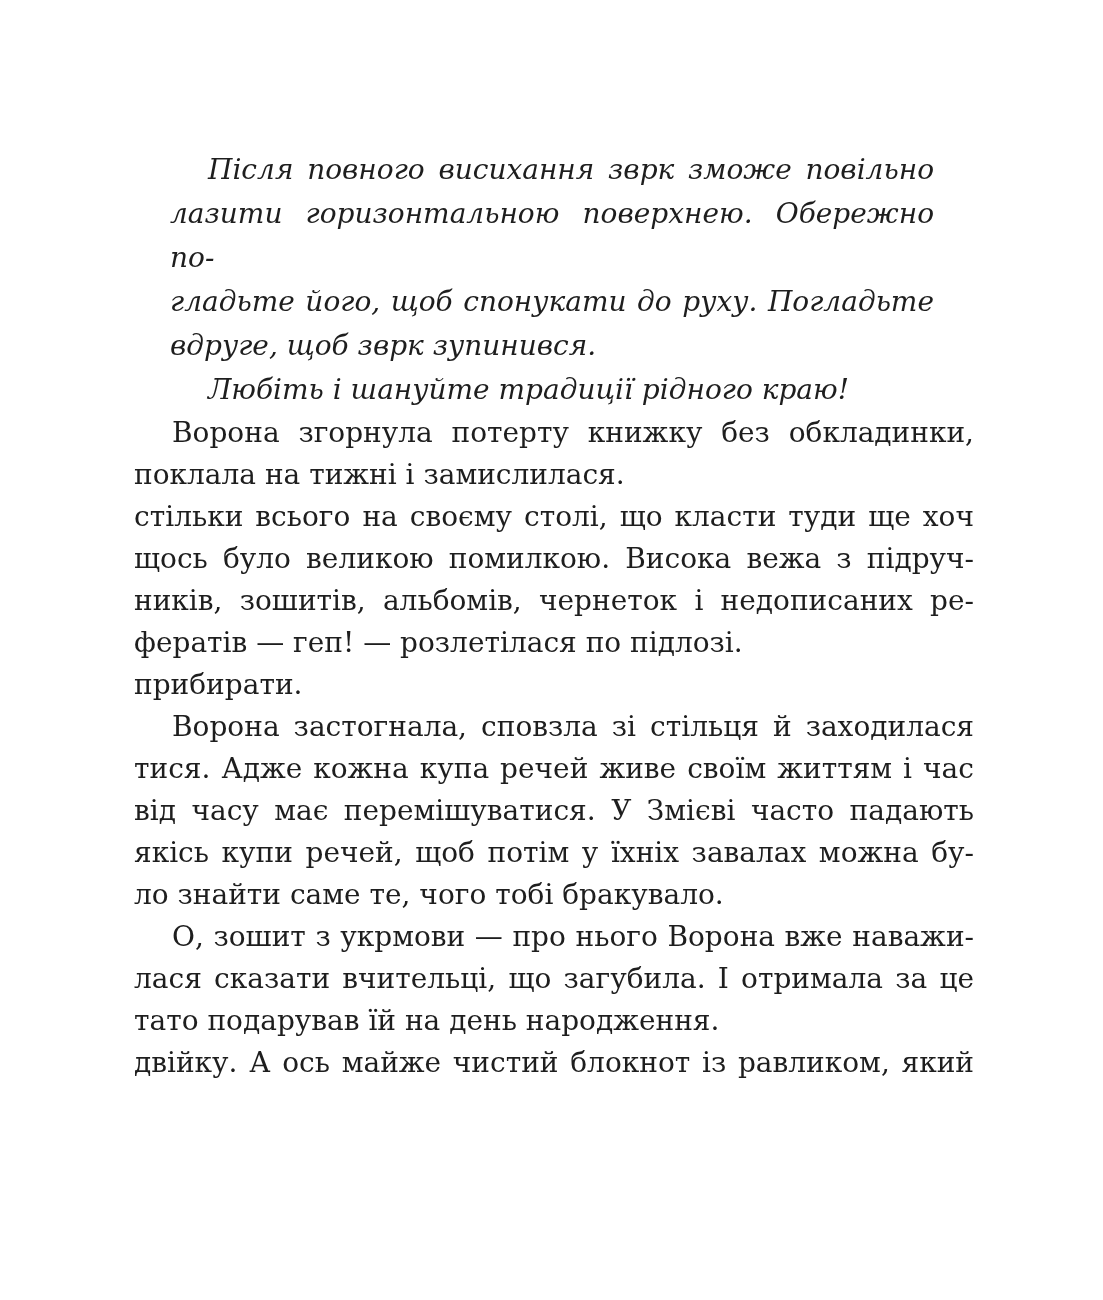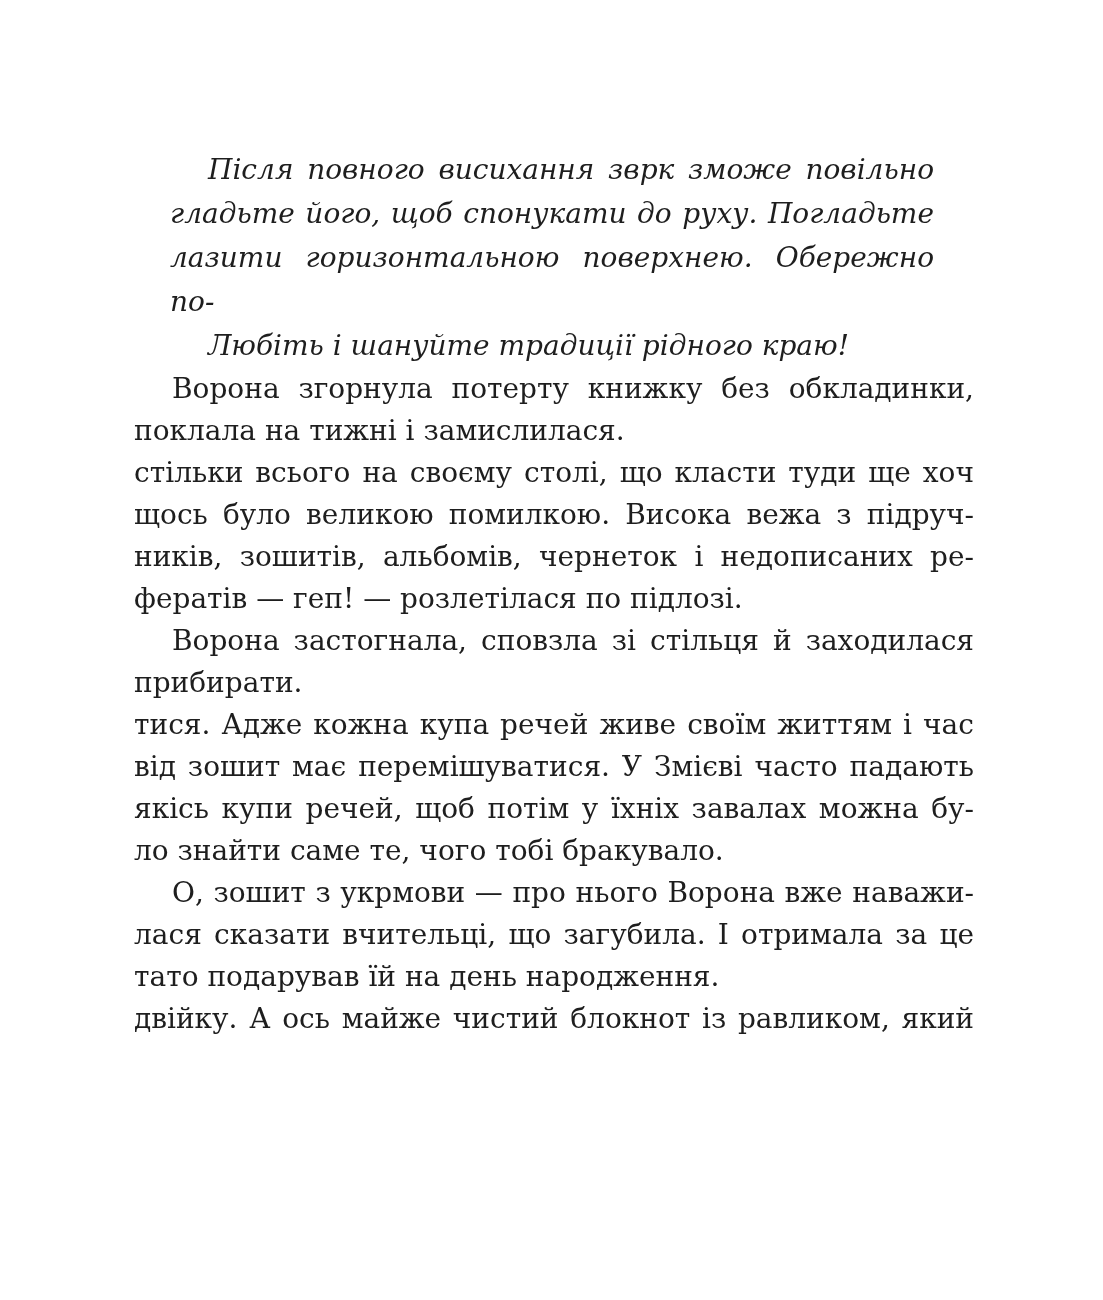--- a/index.html
+++ b/index.html
@@ -59,45 +59,46 @@
   }
 </style>
 </head>
 <body>
 
 <div class="page">
   <div class="text-column">
     <div class="epigraph">
         <div class="para">
           <div class="line first">Після повного висихання зврк зможе повільно</div>
+          <div class="line">лазити горизонтальною поверхнею. Обережно по-</div>
           <div class="line">гладьте його, щоб спонукати до руху. Погладьте</div>
-          <div class="line">лазити горизонтальною поверхнею. Обережно по-</div>
+          <div class="line last">вдруге, щоб зврк зупинився.</div>
         </div>
         <div class="para">
           <div class="line last first">Любіть і шануйте традиції рідного краю!</div>
         </div>
       </div>
     <div class="body-text">
         <div class="para">
           <div class="line first">Ворона згорнула потерту книжку без обкладинки,</div>
           <div class="line last">поклала на тижні і замислилася.</div>
         </div>
         <div class="para">
           <div class="line">стільки всього на своєму столі, що класти туди ще хоч</div>
           <div class="line">щось було великою помилкою. Висока вежа з підруч-</div>
           <div class="line">ників, зошитів, альбомів, чернеток і недописаних ре-</div>
           <div class="line last">фератів — геп! — розлетілася по підлозі.</div>
         </div>
         <div class="para">
+          <div class="line last">прибирати.</div>
           <div class="line first">Ворона застогнала, сповзла зі стільця й заходилася</div>
-          <div class="line last">прибирати.</div>
         </div>
         <div class="para">
           <div class="line">тися. Адже кожна купа речей живе своїм життям і час</div>
-          <div class="line">від зошит має перемішуватися. У Змієві часто падають</div>
+          <div class="line">від часу має перемішуватися. У Змієві часто падають</div>
           <div class="line">якісь купи речей, щоб потім у їхніх завалах можна бу-</div>
           <div class="line last">ло знайти саме те, чого тобі бракувало.</div>
         </div>
         <div class="para">
           <div class="line first">О, зошит з укрмови — про нього Ворона вже наважи-</div>
           <div class="line">лася сказати вчительці, що загубила. І отримала за це</div>
           <div class="line last">тато подарував їй на день народження.</div>
           <div class="line">двійку. А ось майже чистий блокнот із равликом, який</div>
         </div>
       </div>

